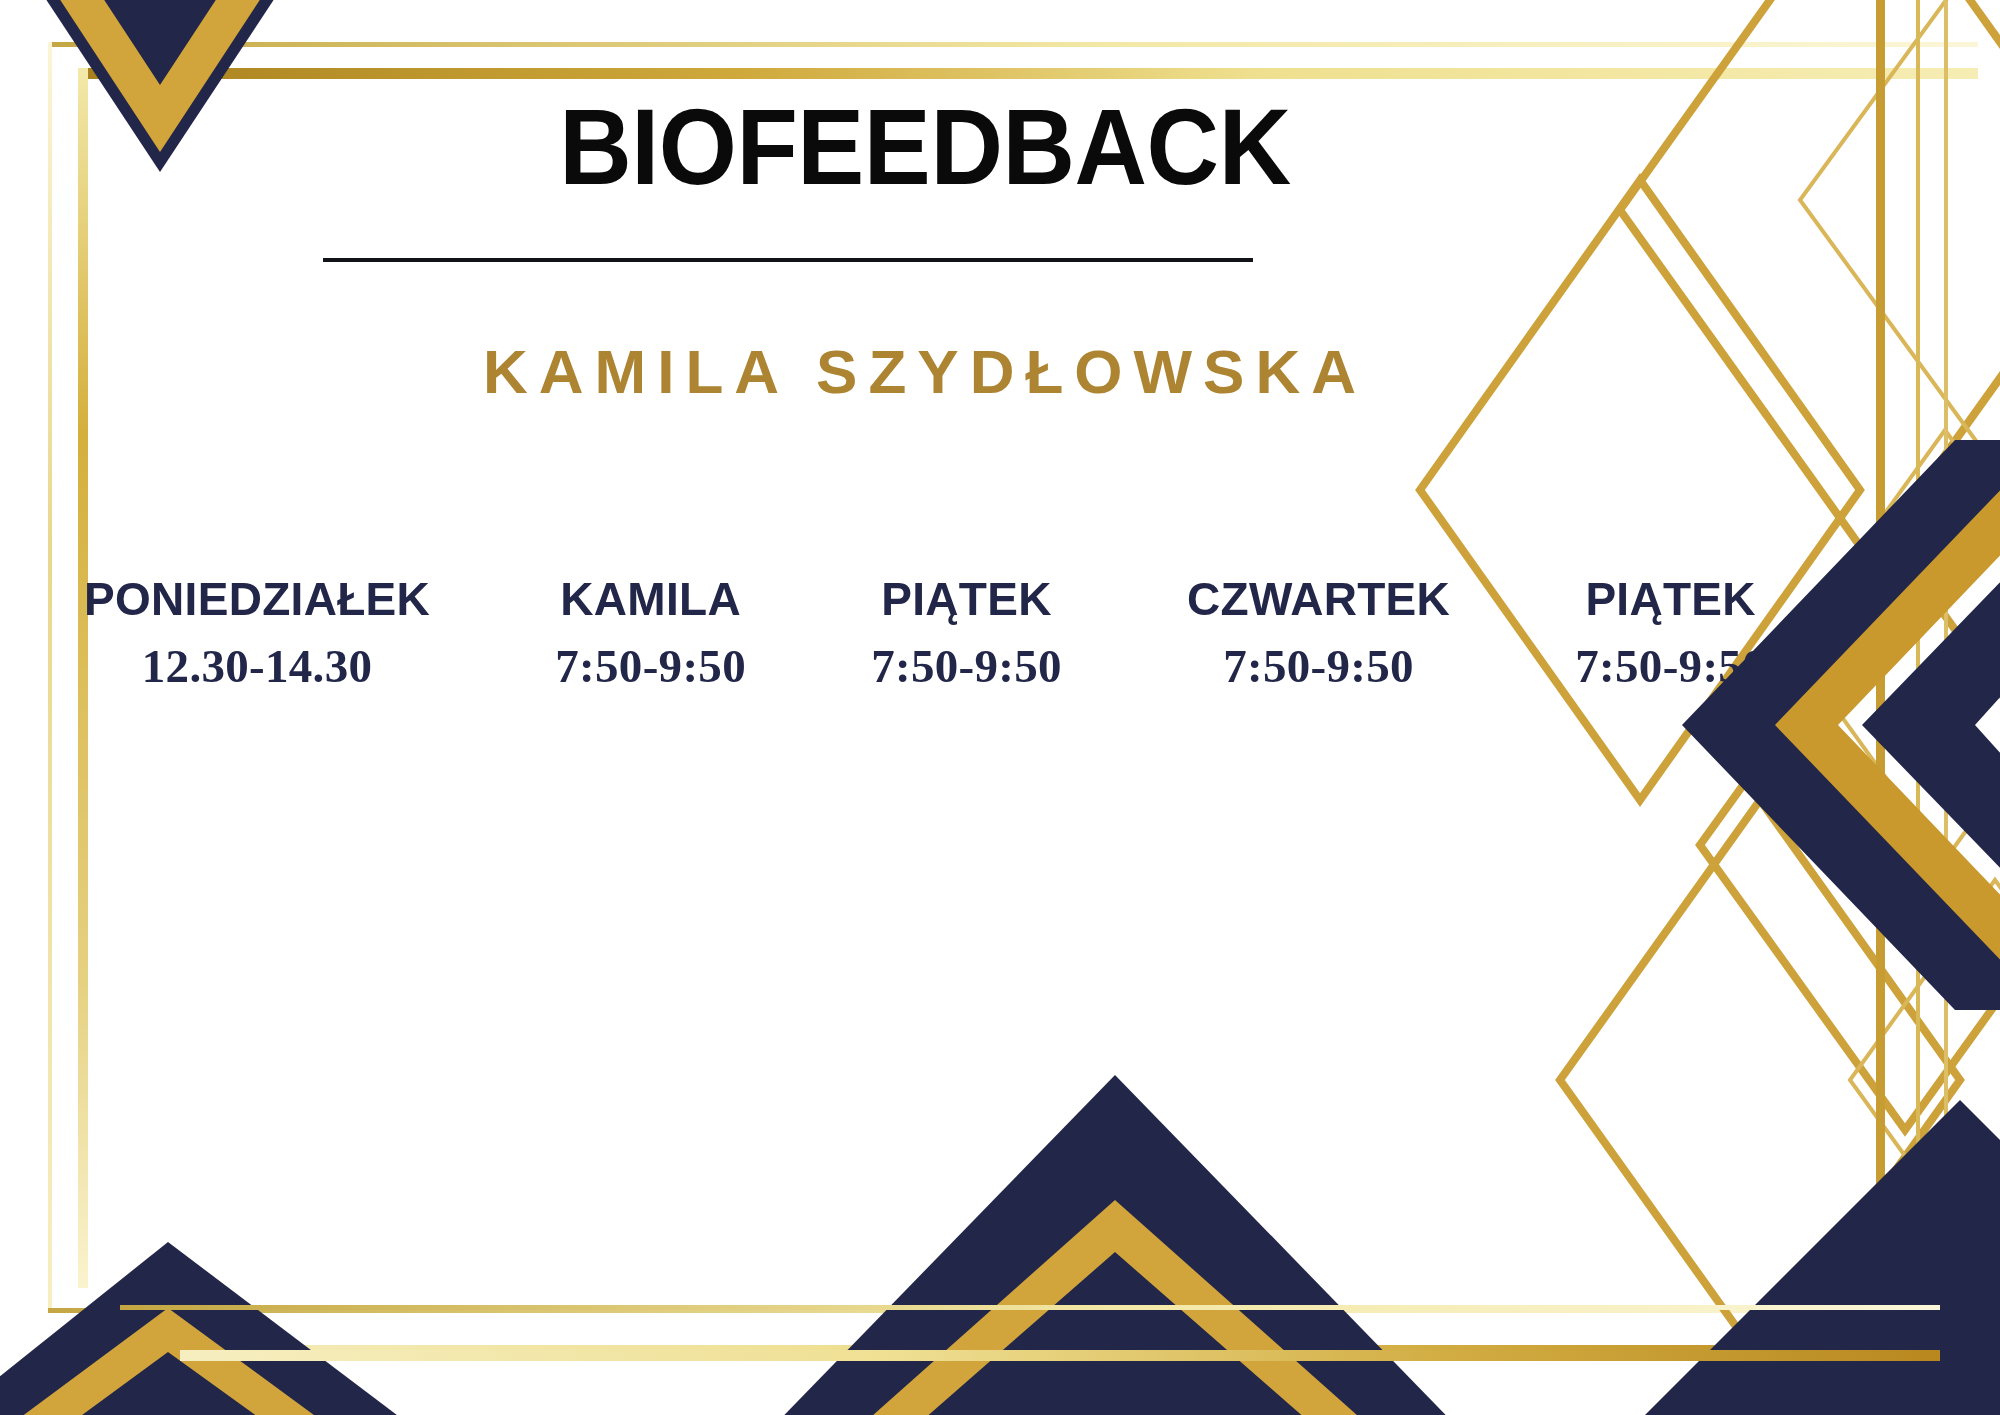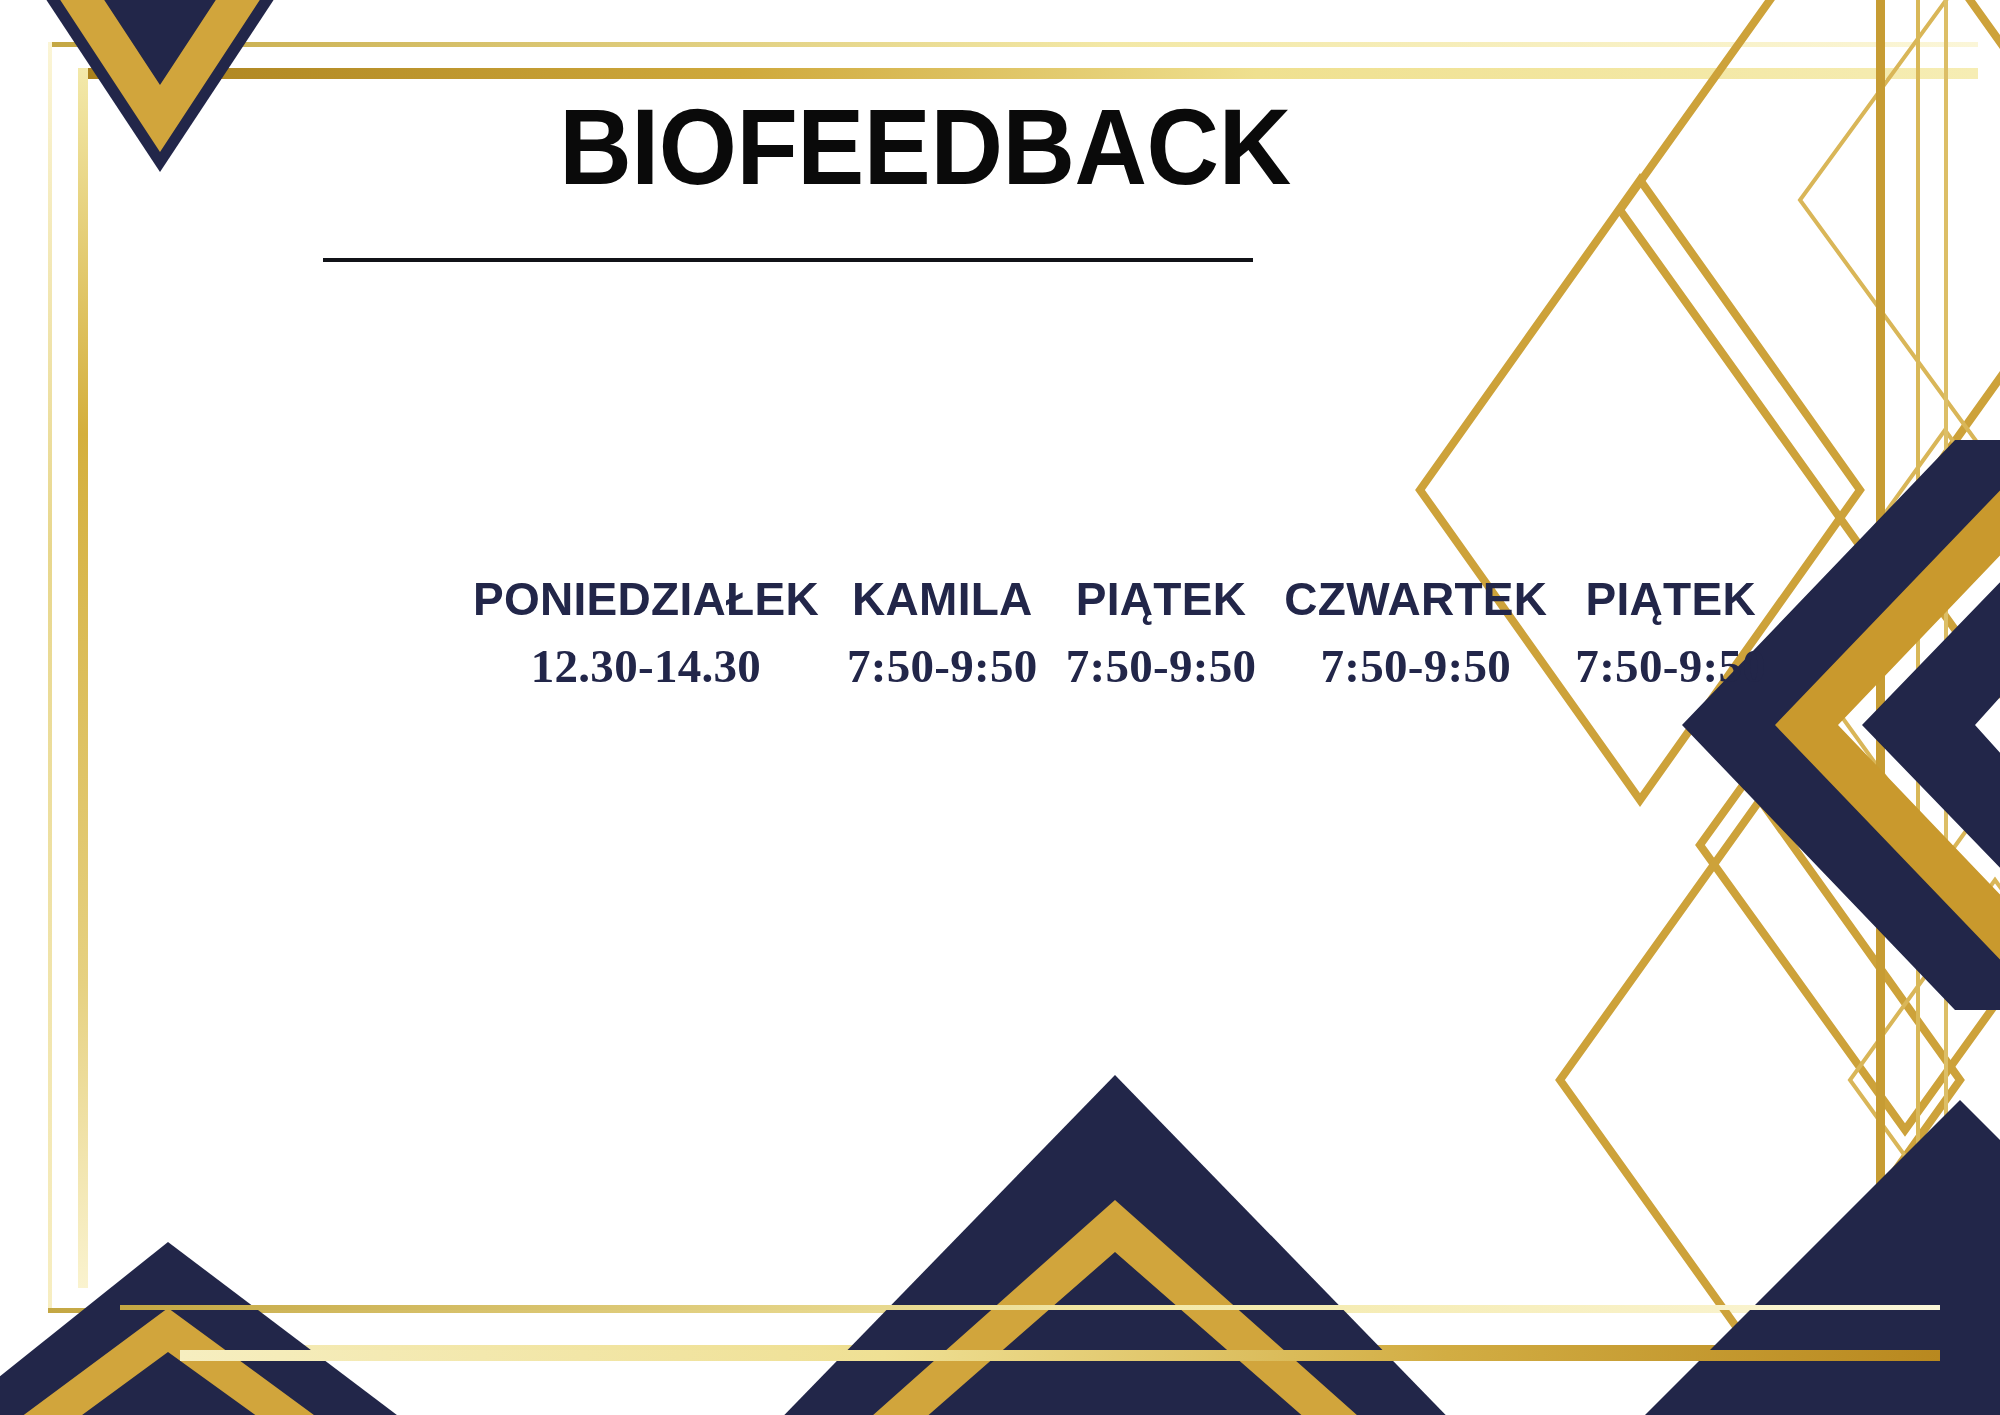--- a/index.html
+++ b/index.html
@@ -73,21 +73,21 @@
 
   
   .schedule {
     position: absolute;
     left: 70px;
     top: 572px;
     width: 1710px;
     display: flex;
     flex-direction: row;
     align-items: flex-start;
-    justify-content: flex-end;
+    justify-content: space-between;
     gap: 0;
   }
   .day-col {
     text-align: center;
     color: #222649;
     padding: 0 14px;
     flex: 0 0 auto;
   }
   .day-name {
     font-family: "Liberation Sans", sans-serif;
@@ -213,20 +213,21 @@
   </svg>
 
   <div id="content">
 
     <div class="title-wrap">
       <h1 class="poster-title">BIOFEEDBACK</h1>
     </div>
 
     <div class="title-rule"></div>
 
+    <h2 class="poster-subtitle">KAMILA SZYDŁOWSKA</h2>
 
     <div class="schedule" id="schedule">
         <div class="day-col">
           <div class="day-name">PONIEDZIAŁEK</div>
           <div class="day-hours">12.30-14.30</div>
         </div>
         <div class="day-col">
           <div class="day-name">KAMILA</div>
           <div class="day-hours">7:50-9:50</div>
         </div>

